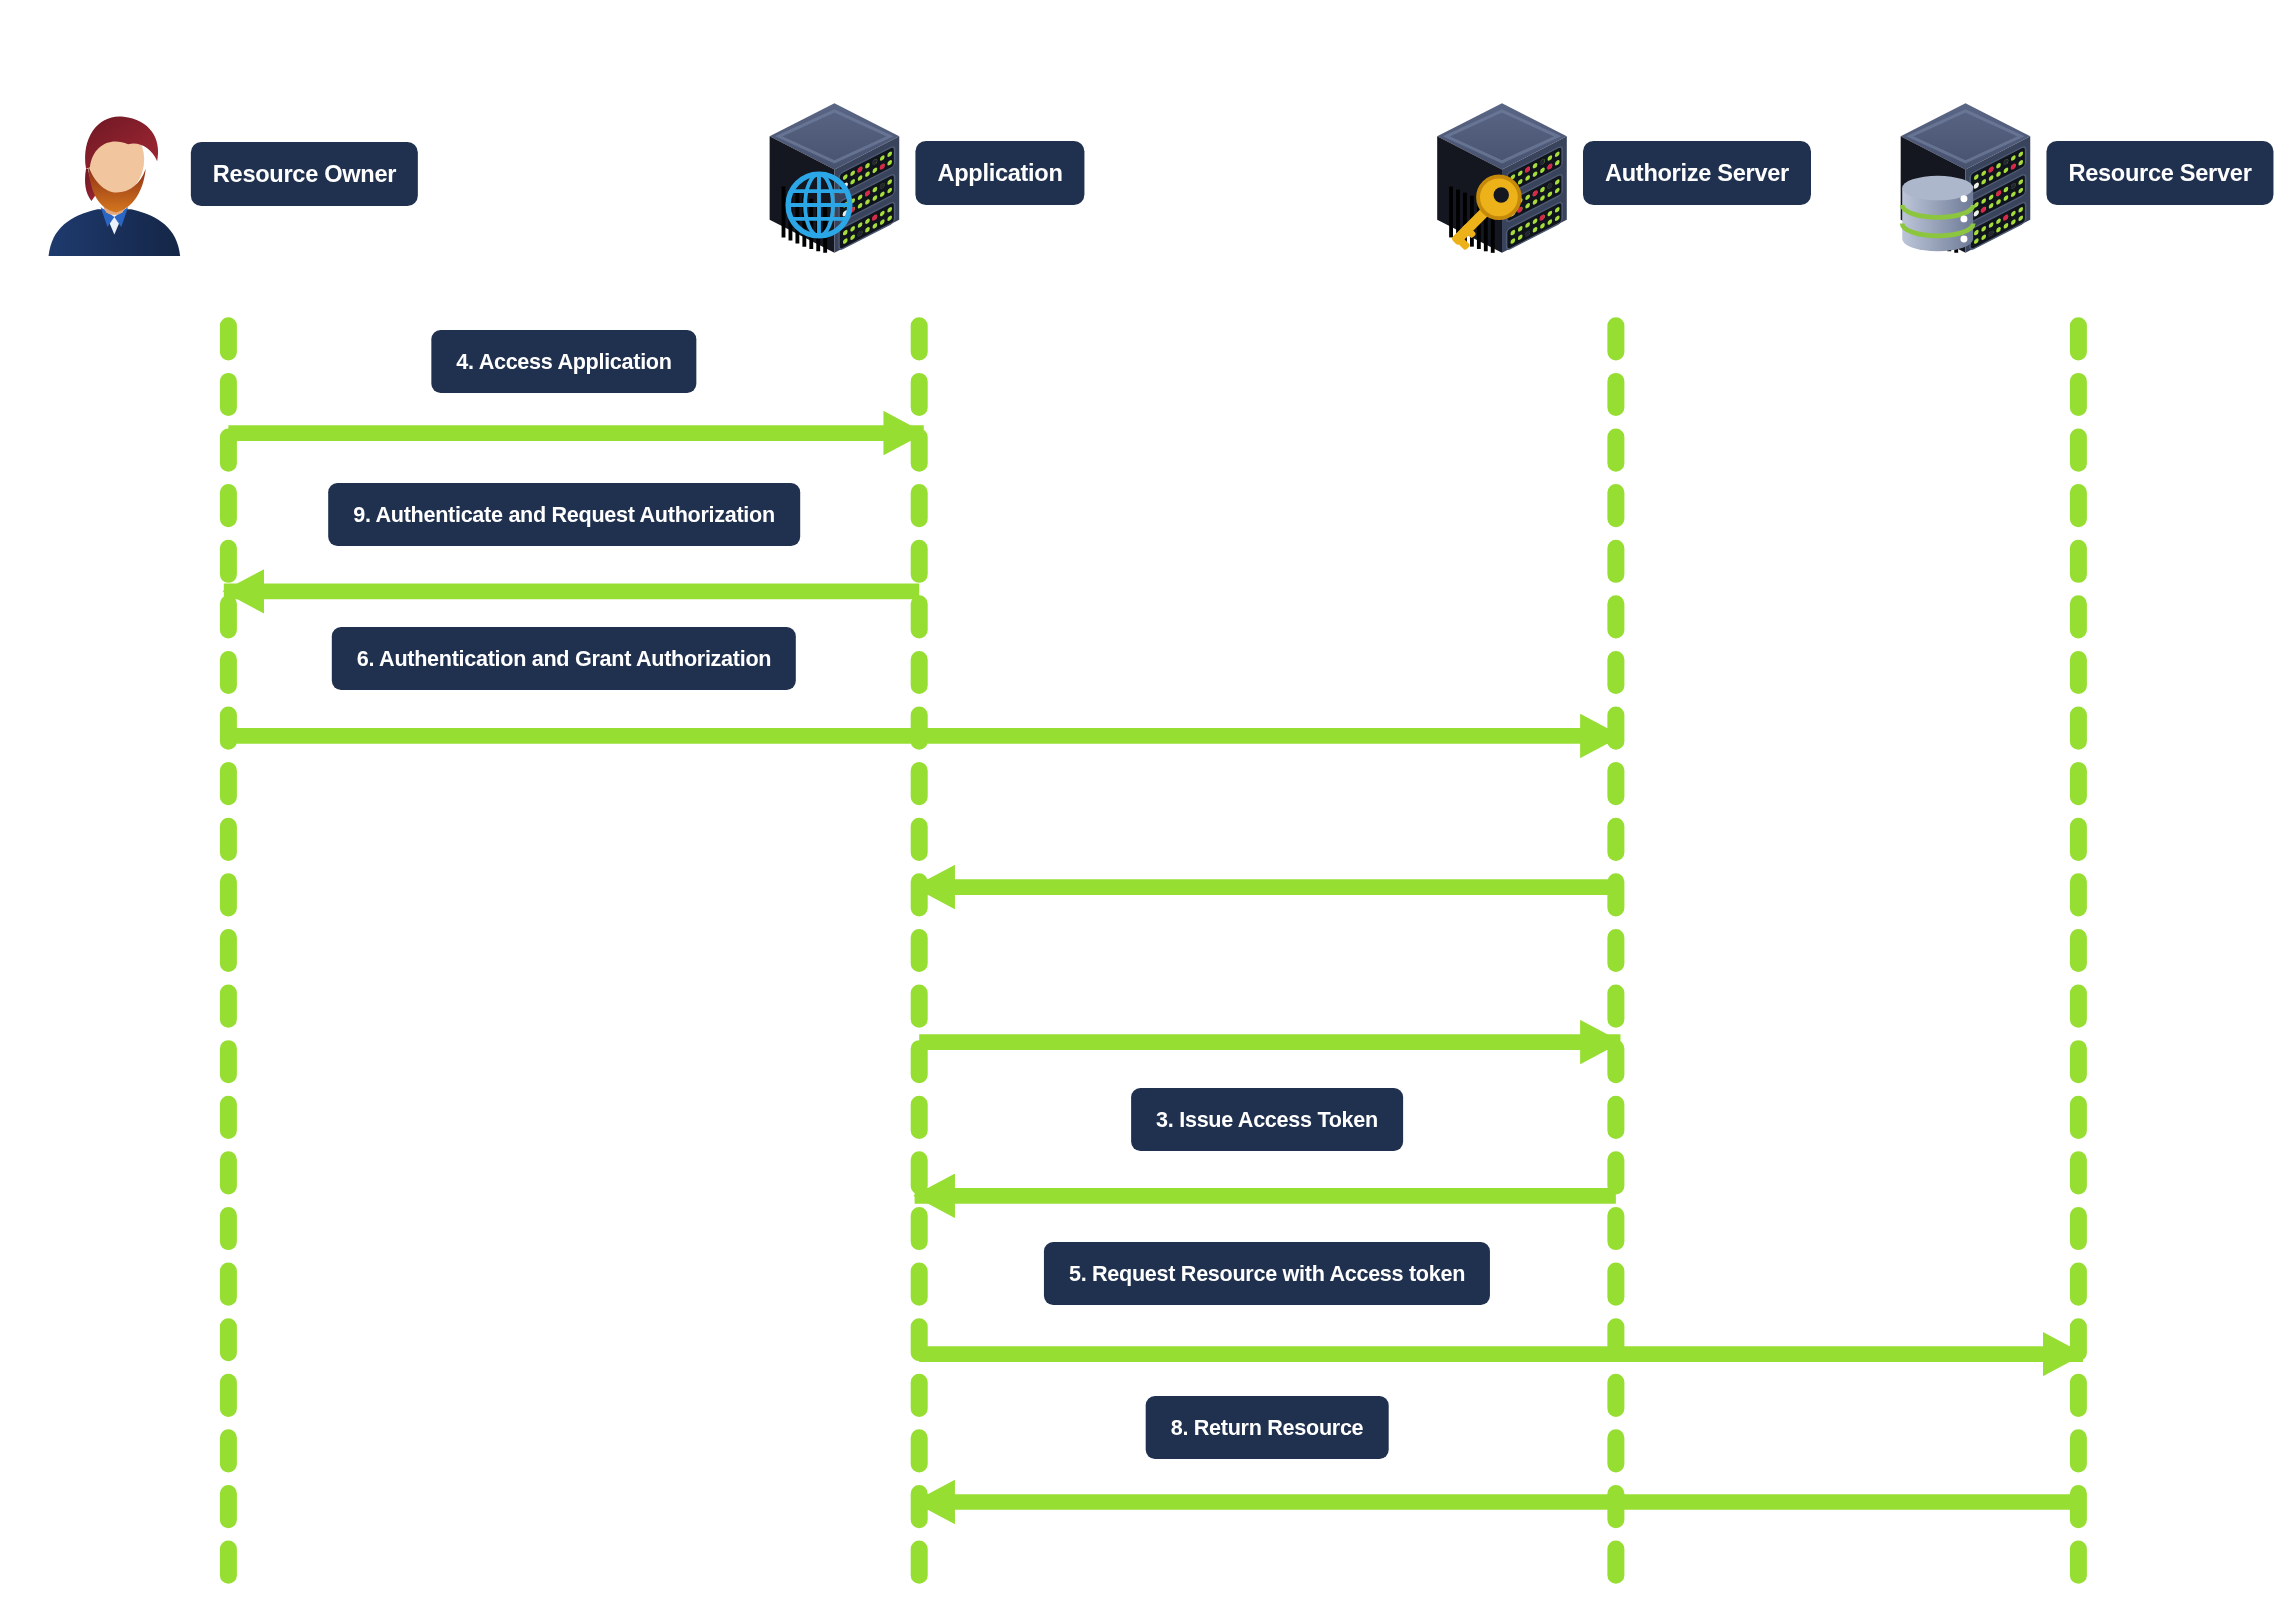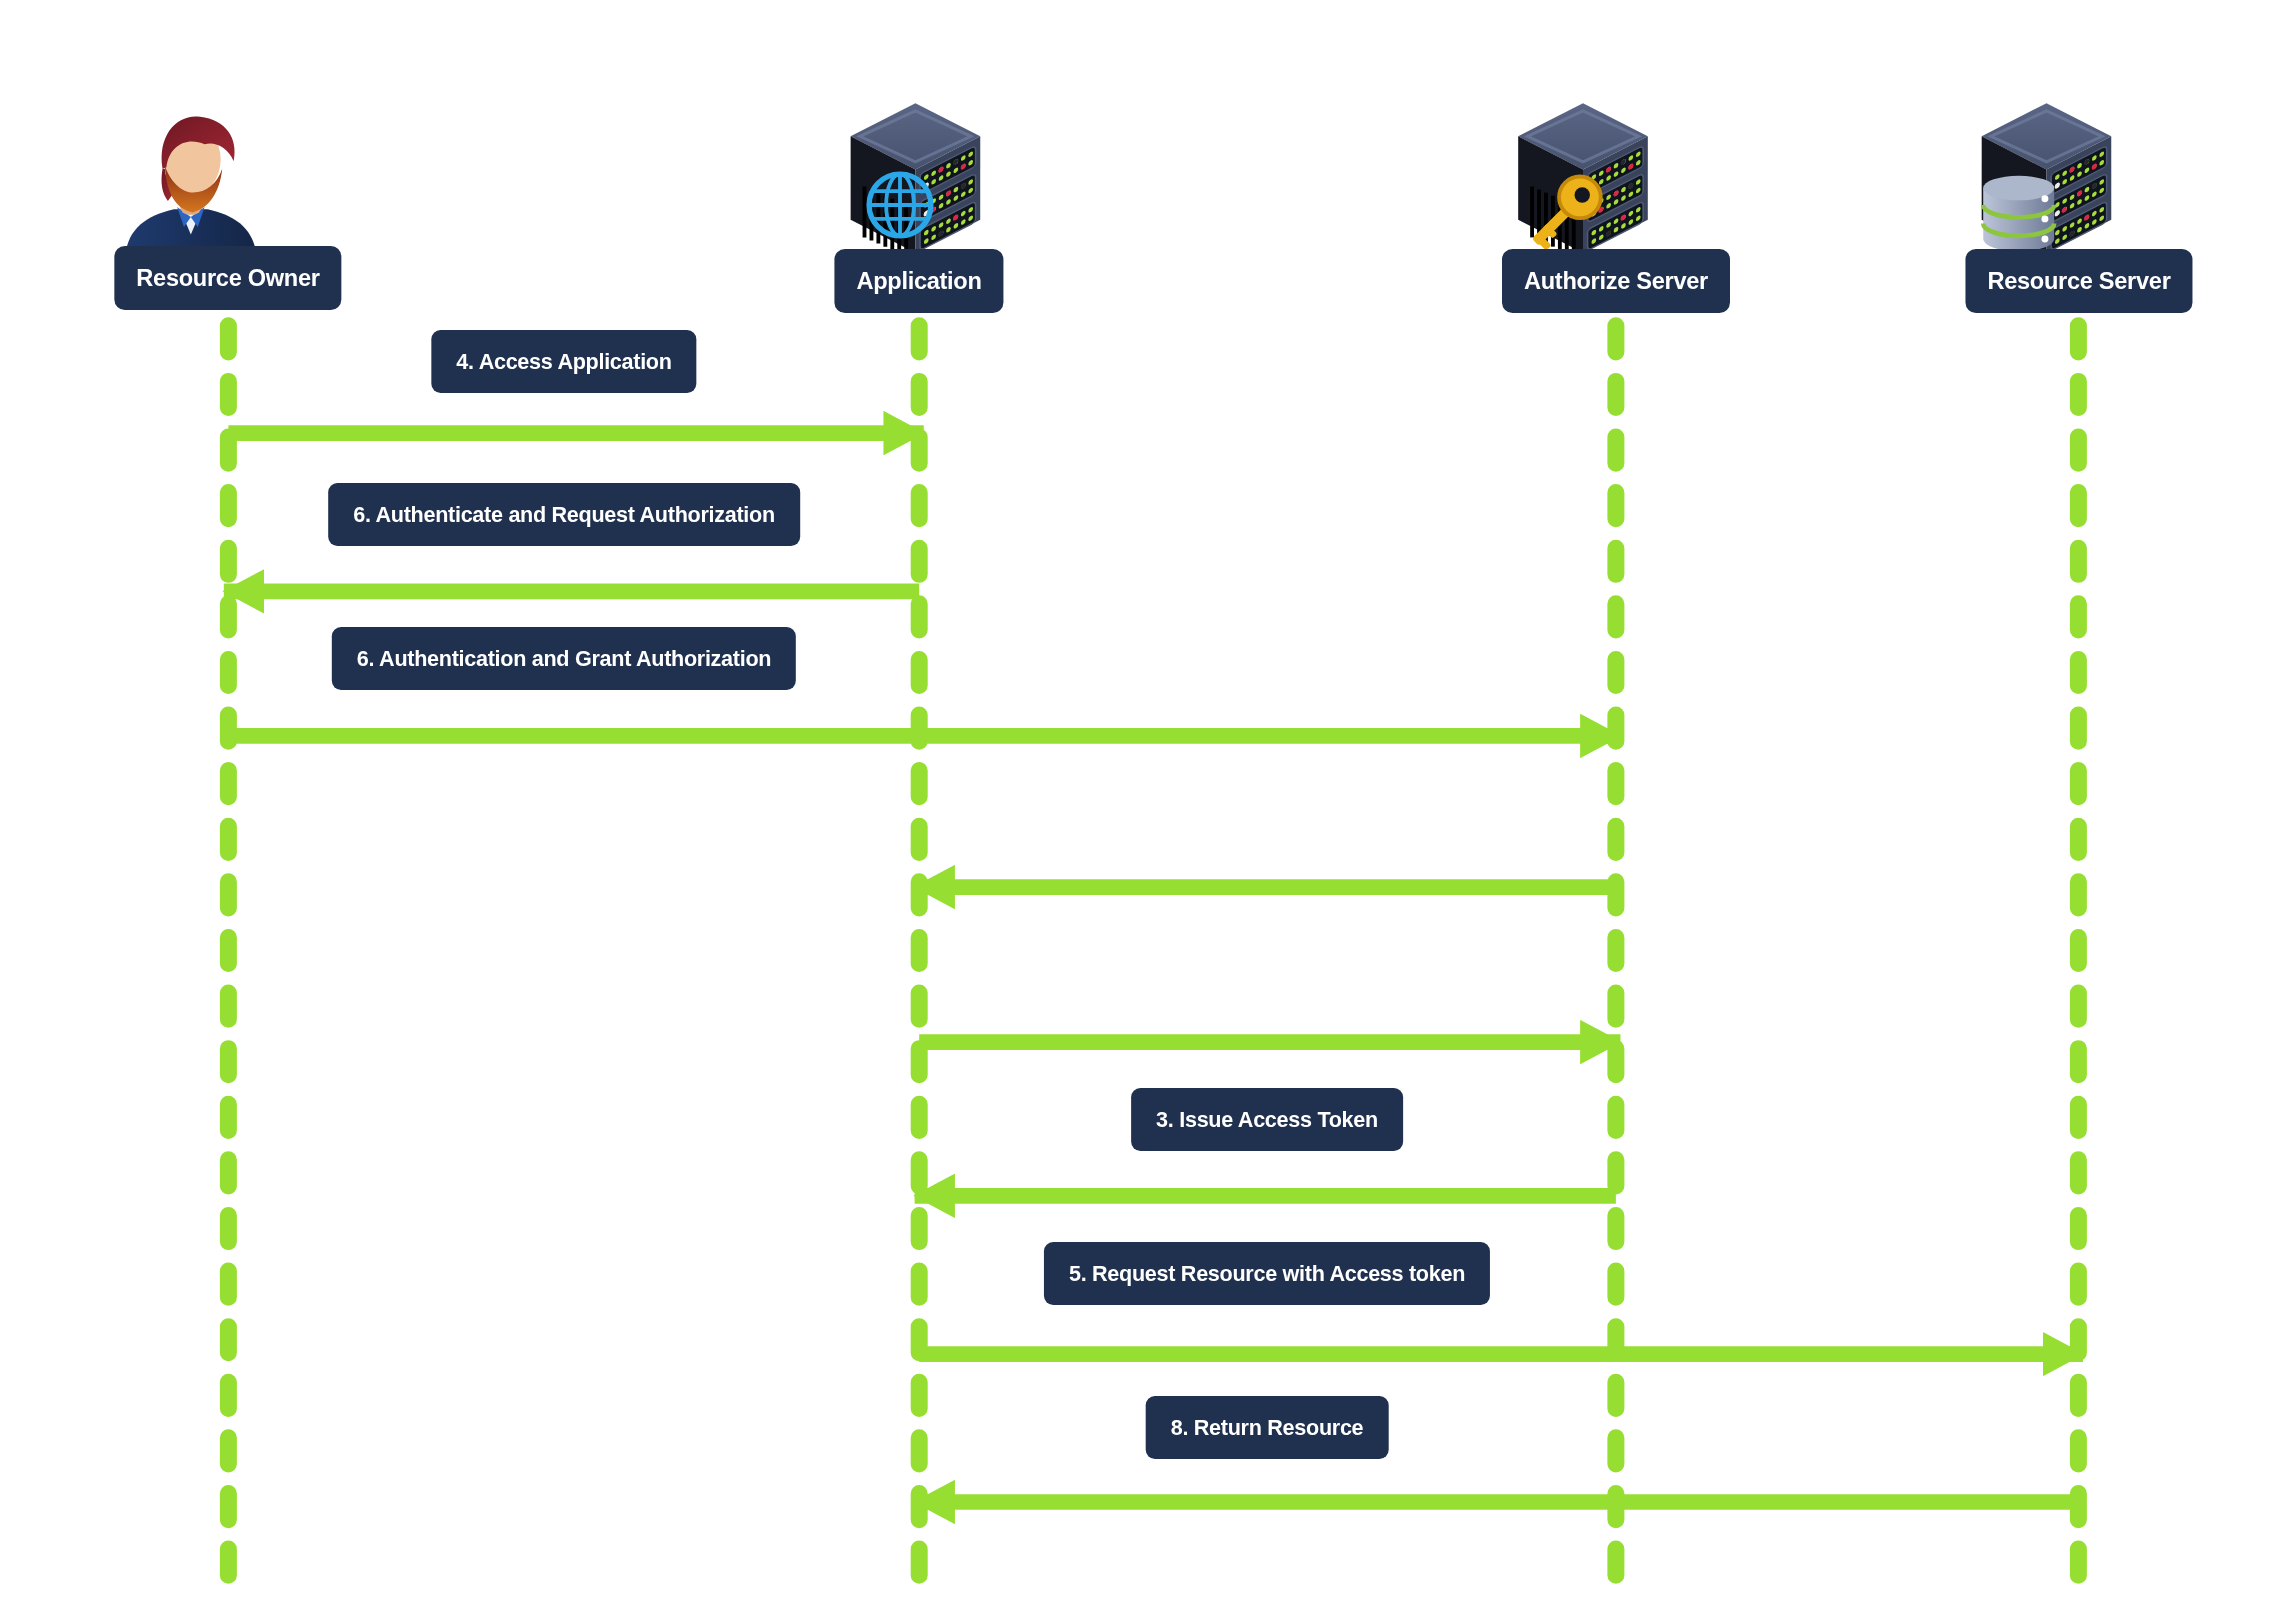--- a/index.html
+++ b/index.html
@@ -1,19 +1,19 @@
 <!DOCTYPE html>
 <html style="font-size:10.5px"><head>
 <meta charset="utf-8">
 <style>
   html,body{margin:0;padding:0;background:#ffffff;}
   body{width:2295px;height:1623px;overflow:hidden;font-family:"Liberation Sans",sans-serif;}
   #canvas{position:relative;width:2295px;height:1623px;background:#ffffff;}
   #wires{position:absolute;left:0;top:0;z-index:1;}
-  .actor{position:absolute;display:flex;flex-direction:column;transform:translateX(-50%);z-index:2;}
+  .actor{position:absolute;display:flex;align-items:center;transform:translateX(-50%);z-index:2;}
   .plate{background:#20304F;color:#ffffff;font-weight:700;font-size:23.6px;letter-spacing:-0.3px;
          line-height:64px;padding:0 22px;border-radius:10.5px;white-space:nowrap;margin-top:-10.5px;
          position:relative;z-index:3;}
   .msg{position:absolute;transform:translateX(-50%);background:#20304F;color:#ffffff;font-weight:700;
        font-size:21.6px;letter-spacing:-0.3px;line-height:63px;padding:0 25px;border-radius:9.2px;
        white-space:nowrap;z-index:2;}
   .icon{display:block;}
 </style>
 </head>
 <body>
@@ -163,20 +163,20 @@
           <rect x="90" y="184" width="19" height="9" rx="3" fill="#EDB219"></rect>
         </g>
         <circle cx="96" cy="130" r="27" fill="#EDB219" stroke="#C68A0B" stroke-width="5"></circle>
         <circle cx="99" cy="127" r="10" fill="#14171F"></circle>
       </g>
     </svg>
     <div class="plate">Authorize Server</div>
   </div>
 
   <div class="msg" style="left:564px;top:330px">4. Access Application</div>
-  <div class="msg" style="left:564px;top:483px">6. Authenticate and Request Authorization</div>
+  <div class="msg" style="left:564px;top:483px">9. Authenticate and Request Authorization</div>
   <div class="msg" style="left:564px;top:627px">6. Authentication and Grant Authorization</div>
   <div class="msg" style="left:1267px;top:1088px">3. Issue Access Token</div>
   <div class="msg" style="left:1267px;top:1242px">5. Request Resource with Access token</div>
   <div class="msg" style="left:1267px;top:1396px">8. Return Resource</div>
 
 </div>
 
 
 </body></html>

